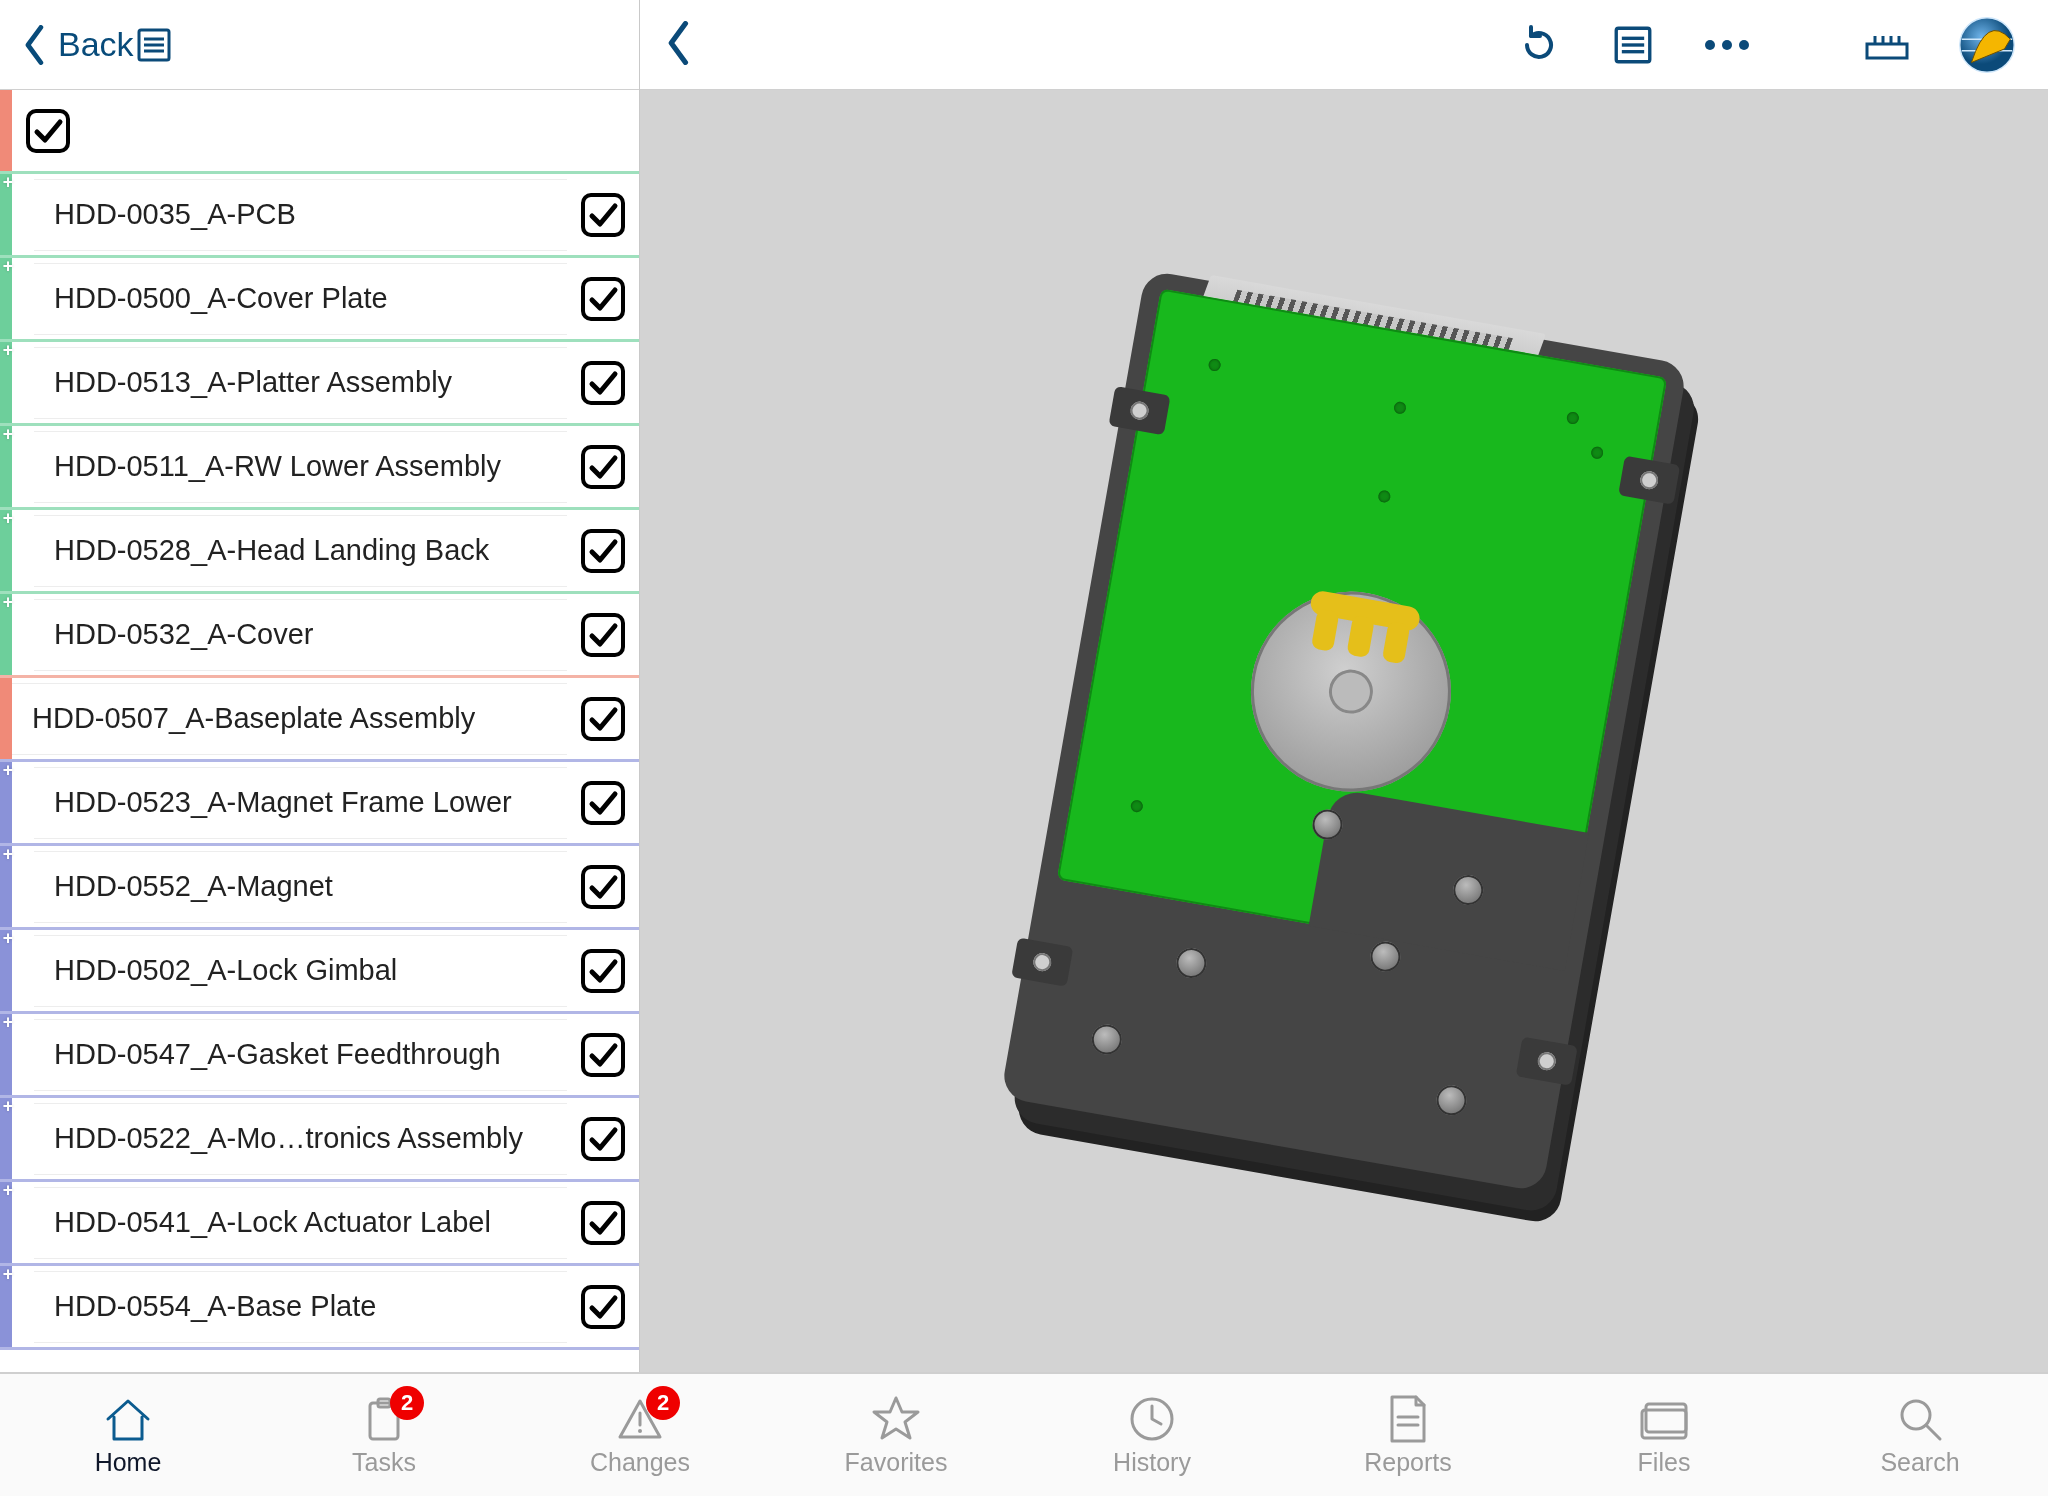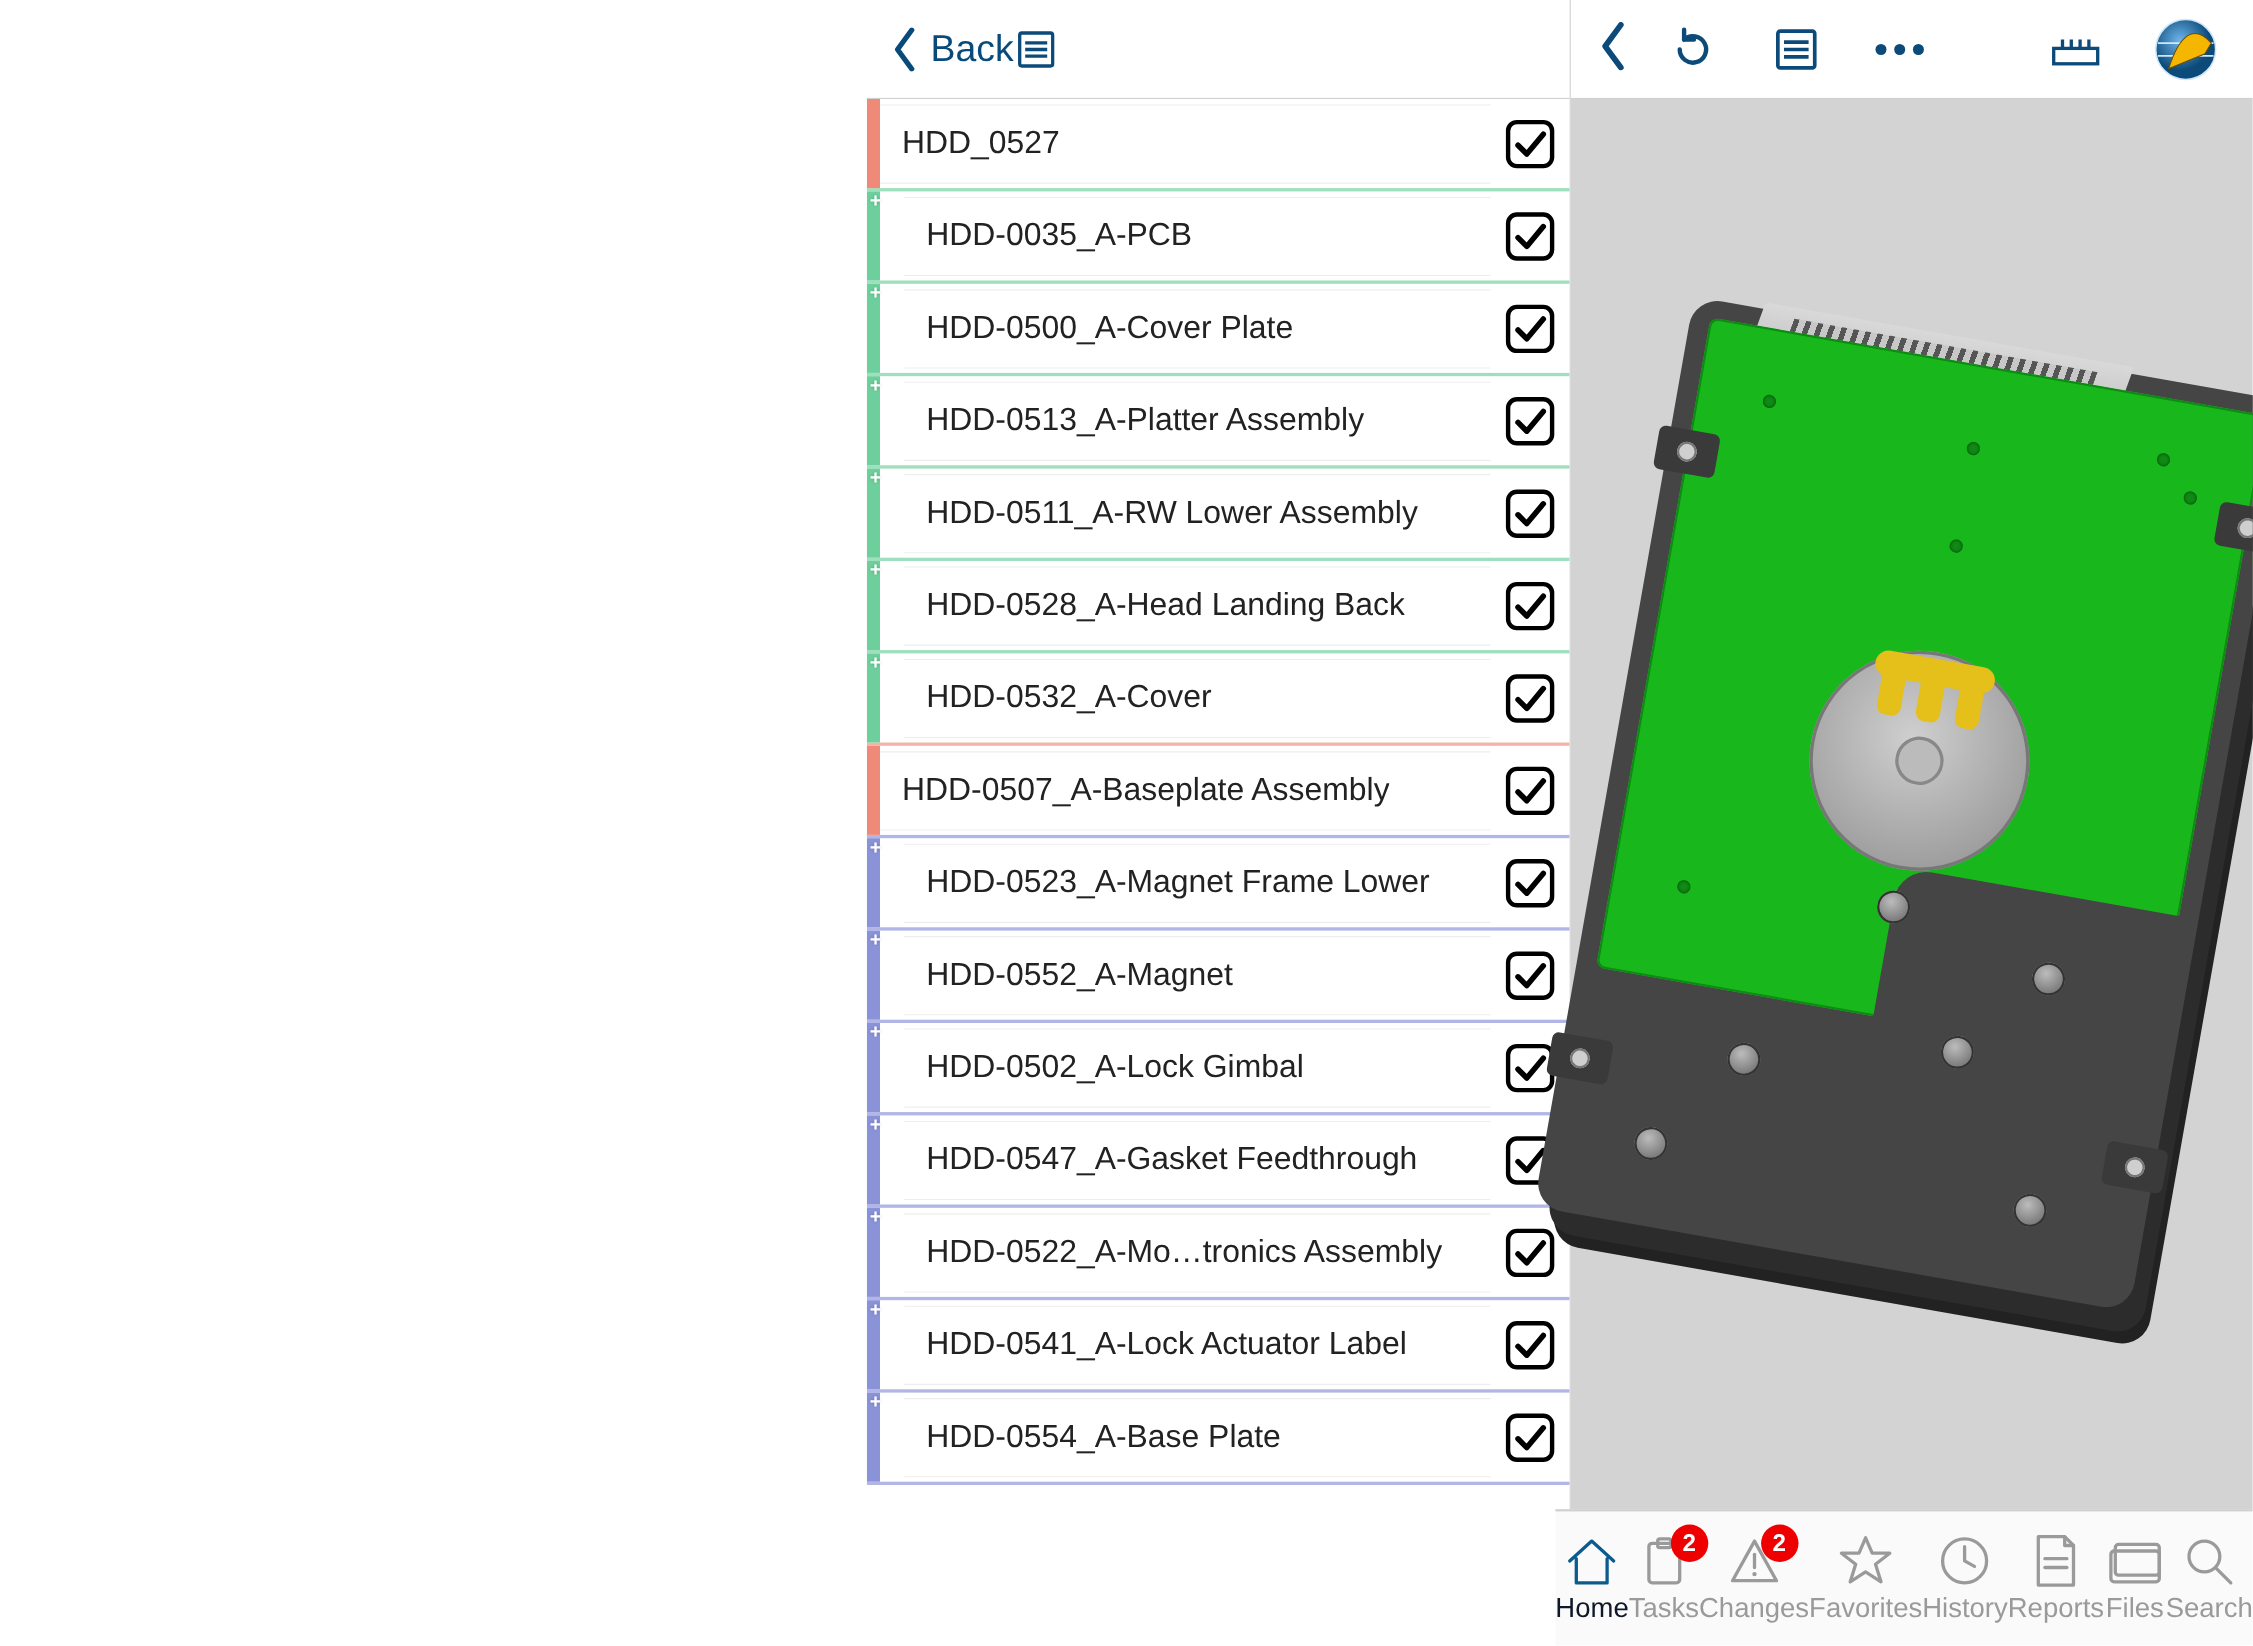--- a/index.html
+++ b/index.html
@@ -1,17 +1,17 @@
 <!DOCTYPE html>
 <html><head>
 <meta charset="utf-8">
 <style>
   * { margin: 0; padding: 0; box-sizing: border-box; -webkit-font-smoothing: antialiased; }
   html, body { width: 100%; height: 100%; font-family: -apple-system, "Helvetica Neue", Arial, sans-serif; background: #fff; }
-  .app { display: flex; flex-direction: column; width: 2048px; height: 1496px; align-items: flex-end; }
+  .app { display: flex; flex-direction: column; width: 2048px; height: 1496px; }
   .main { display: flex; flex: 1 1 auto; min-height: 0; }
   
   .sidebar { width: 640px; display: flex; flex-direction: column; border-right: 1px solid #c9c9c9; }
   .sidebar-header {
     height: 90px; display: flex; align-items: center; padding: 0 18px 0 22px;
     border-bottom: 1px solid #d0d0d0;
   }
   .back-btn { display: flex; align-items: center; color: #084b7a; font-size: 34px; cursor: pointer; }
   .back-btn svg { width: 26px; height: 40px; margin-right: 10px; }
   .header-title { flex: 1; text-align: center; font-weight: 700; font-size: 30px; color: #222; padding-right: 40px;}
@@ -133,23 +133,20 @@
               <rect x="2" y="2" width="30" height="30" rx="2" fill="none" stroke="#0b4a79" stroke-width="3"></rect>
               <line x1="7" y1="11" x2="27" y2="11" stroke="#0b4a79" stroke-width="3"></line>
               <line x1="7" y1="17" x2="27" y2="17" stroke="#0b4a79" stroke-width="3"></line>
               <line x1="7" y1="23" x2="27" y2="23" stroke="#0b4a79" stroke-width="3"></line>
             </svg>
         </div>
       </div>
       <div class="tree" id="tree">
           <div class="row depth0 sep-green">
             <div class="edge accent-salmon"></div>
-            <div class="body">
-              <span class="text">HDD_0527</span>
-            </div>
             <div class="chk">
               <svg viewBox="0 0 32 32">
                 <polyline points="5,17 13,25 28,7" fill="none" stroke="#000" stroke-width="5" stroke-linecap="round" stroke-linejoin="round"></polyline>
               </svg>
             </div>
           </div>
           <div class="row depth1 sep-green">
             <div class="edge accent-green">
               <div class="plus">+</div>
             </div>

